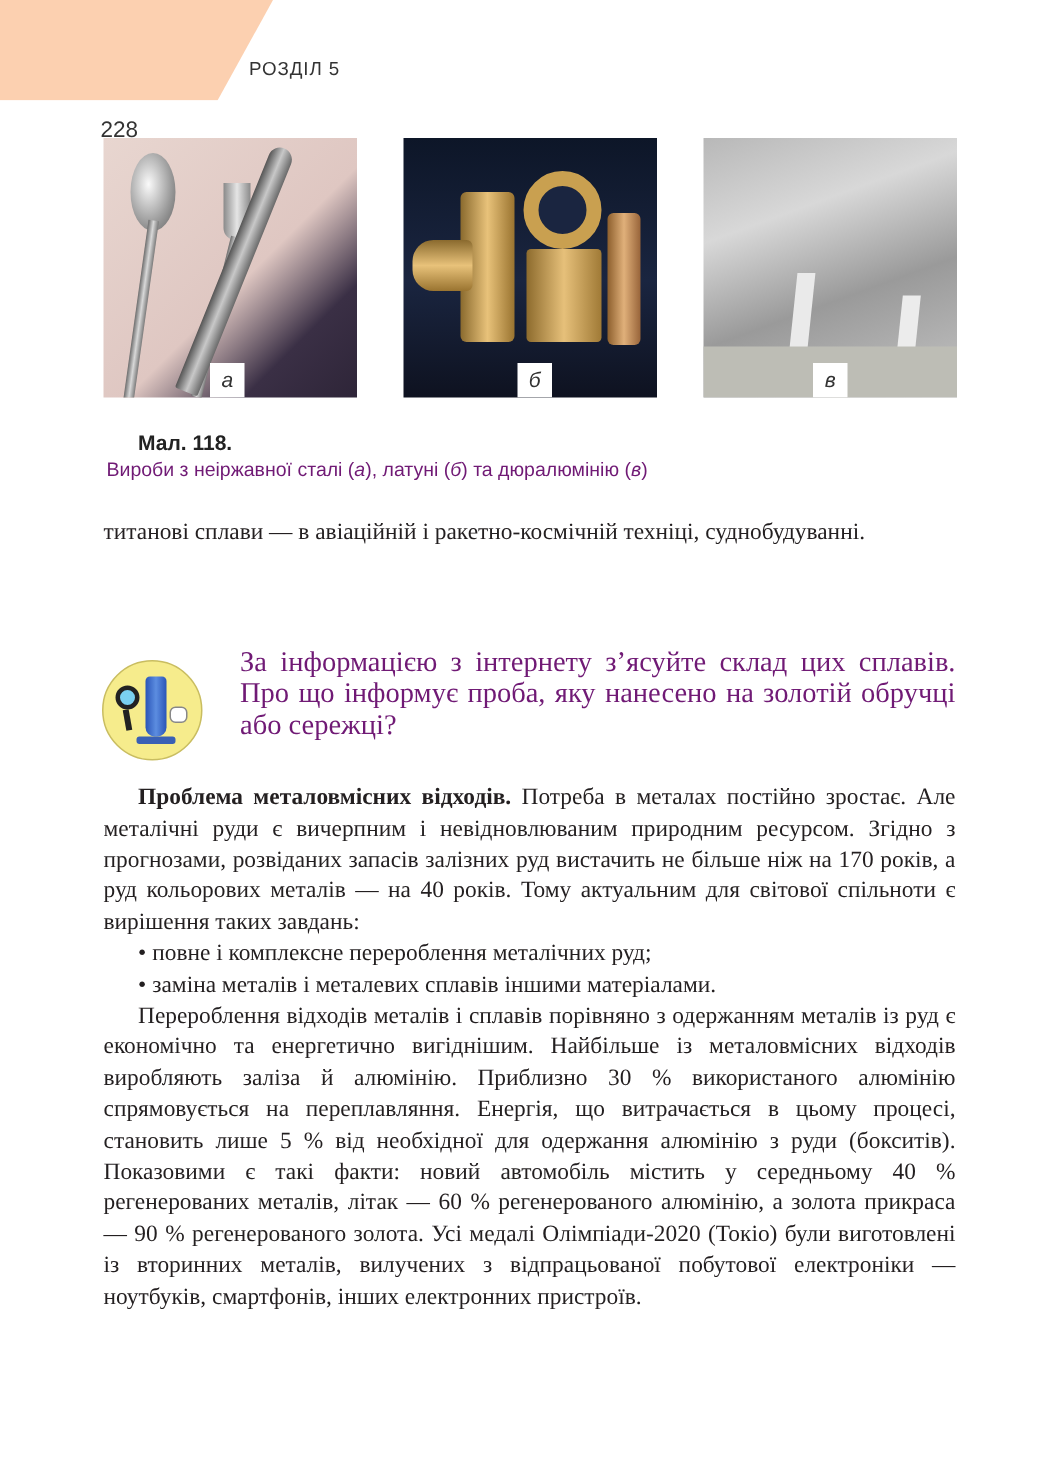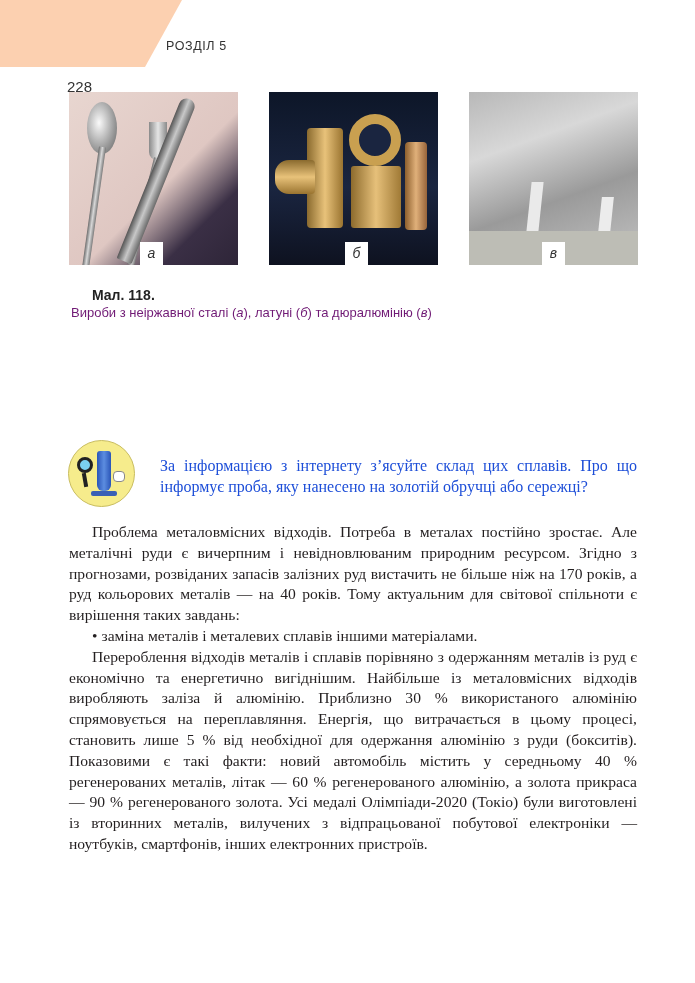--- a/index.html
+++ b/index.html
@@ -56,35 +56,35 @@
   }
   .cap-text i { font-style:italic; }
 
   .body {
     position:absolute; left:69px; width:568px;
     font-family:"Liberation Serif", serif; font-size:15.6px; line-height:20.8px; color:#231f20;
     text-align:justify;
   }
   .body p { margin:0; }
   .indent { text-indent:23px; }
-  .b { font-weight:normal;margin-top:12px; }
+  .b { font-weight:bold;margin-top:12px; }
 
   .task-icon {
     position:absolute; left:68px; top:440px; width:67px; height:67px; border-radius:50%;
     background:#f6ec8c; border:1px solid #c9bd60; box-sizing:border-box;
   }
   .task-icon .tube { position:absolute; left:28px; top:10px; width:14px; height:40px; background:linear-gradient(90deg,#2a55b8,#5c8de0,#2a55b8); border-radius:3px 3px 6px 6px; }
   .task-icon .base { position:absolute; left:22px; top:50px; width:26px; height:5px; background:#3a60b5; border-radius:2px; }
   .task-icon .lens { position:absolute; left:8px; top:16px; width:16px; height:16px; border-radius:50%; border:3px solid #222; background:#7ad0f0; box-sizing:border-box; }
   .task-icon .lens-h { position:absolute; left:14px; top:32px; width:4px; height:14px; background:#222; transform:rotate(-10deg); }
   .task-icon .hand { position:absolute; left:44px; top:30px; width:10px; height:9px; background:#fff; border:1px solid #888; border-radius:4px; }
 
   .task-text {
-    position:absolute; left:160px; top:456px; width:477px;
-    font-family:"Liberation Serif", serif; font-size:16px; line-height:20.8px; color:#1d4ed8; text-align:justify;
+    position:absolute; left:160px; top:432px; width:477px;
+    font-family:"Liberation Serif", serif; font-size:19px; line-height:20.8px; color:#701a75; text-align:justify;
   }
   ul.bul { list-style:none; margin:0; padding:0 0 0 23px; }
   ul.bul li { text-align:left; }
   ul.bul li::before { content:"\2022"; margin-right:4px; }
 </style>
 </head>
 <body>
 
 <div class="band"></div>
 <div class="page-num">228</div>
@@ -110,30 +110,32 @@
   <div class="angle1"></div>
   <div class="angle2"></div>
   <div class="floor"></div>
   <div class="lbl" style="left:73px">в</div>
 </div>
 
 <div class="cap-title">Мал. 118.</div>
 <div class="cap-text"><span>Вироби з неіржавної сталі (</span><i>а</i><span>), латуні (</span><i>б</i><span>) та дюралюмінію (</span><i>в</i><span>)</span></div>
 
 <div class="body" style="top:345px">
+  <p>титанові сплави — в авіаційній і ракетно-космічній техніці, суднобудуванні.</p>
 </div>
 
 <div class="task-icon">
   <div class="tube"></div>
   <div class="base"></div>
   <div class="lens"></div>
   <div class="lens-h"></div>
   <div class="hand"></div>
 </div>
 <div class="task-text">За інформацією з інтернету з’ясуйте склад цих сплавів. Про що інформує проба, яку нанесено на золотій обручці або сережці?</div>
 
 <div class="body" style="top:522px">
   <p class="indent"><span class="b">Проблема металовмісних відходів.</span><span> Потреба в металах постійно зростає. Але металічні руди є вичерпним і невідновлюваним природним ресурсом. Згідно з прогнозами, розвіданих запасів залізних руд вистачить не більше  ніж на 170 років, а руд кольорових металів — на 40 років. Тому актуальним для світової спільноти є вирішення таких завдань:</span></p>
   <ul class="bul">
+    <li>повне і комплексне перероблення металічних руд;</li>
     <li>заміна металів і металевих сплавів іншими матеріалами.</li>
   </ul>
   <p class="indent">Перероблення відходів металів і сплавів порівняно з одержанням металів із руд є економічно та енергетично вигіднішим. Найбільше із металовмісних відходів виробляють заліза й алюмінію. Приблизно 30 % використаного алюмінію спрямовується на переплавляння. Енергія, що витрачається в цьому процесі, становить лише 5 % від необхідної для одержання алюмінію з руди (бокситів). Показовими є такі факти: новий автомобіль містить у середньому 40 % регенерованих металів, літак — 60 % регенерованого алюмінію, а золота прикраса — 90 % регенерованого золота. Усі медалі Олімпіади-2020 (Токіо) були виготовлені із вторинних металів, вилучених з відпрацьованої побутової електроніки — ноутбуків, смартфонів, інших електронних пристроїв.</p>
 </div>
 
 </body></html>

